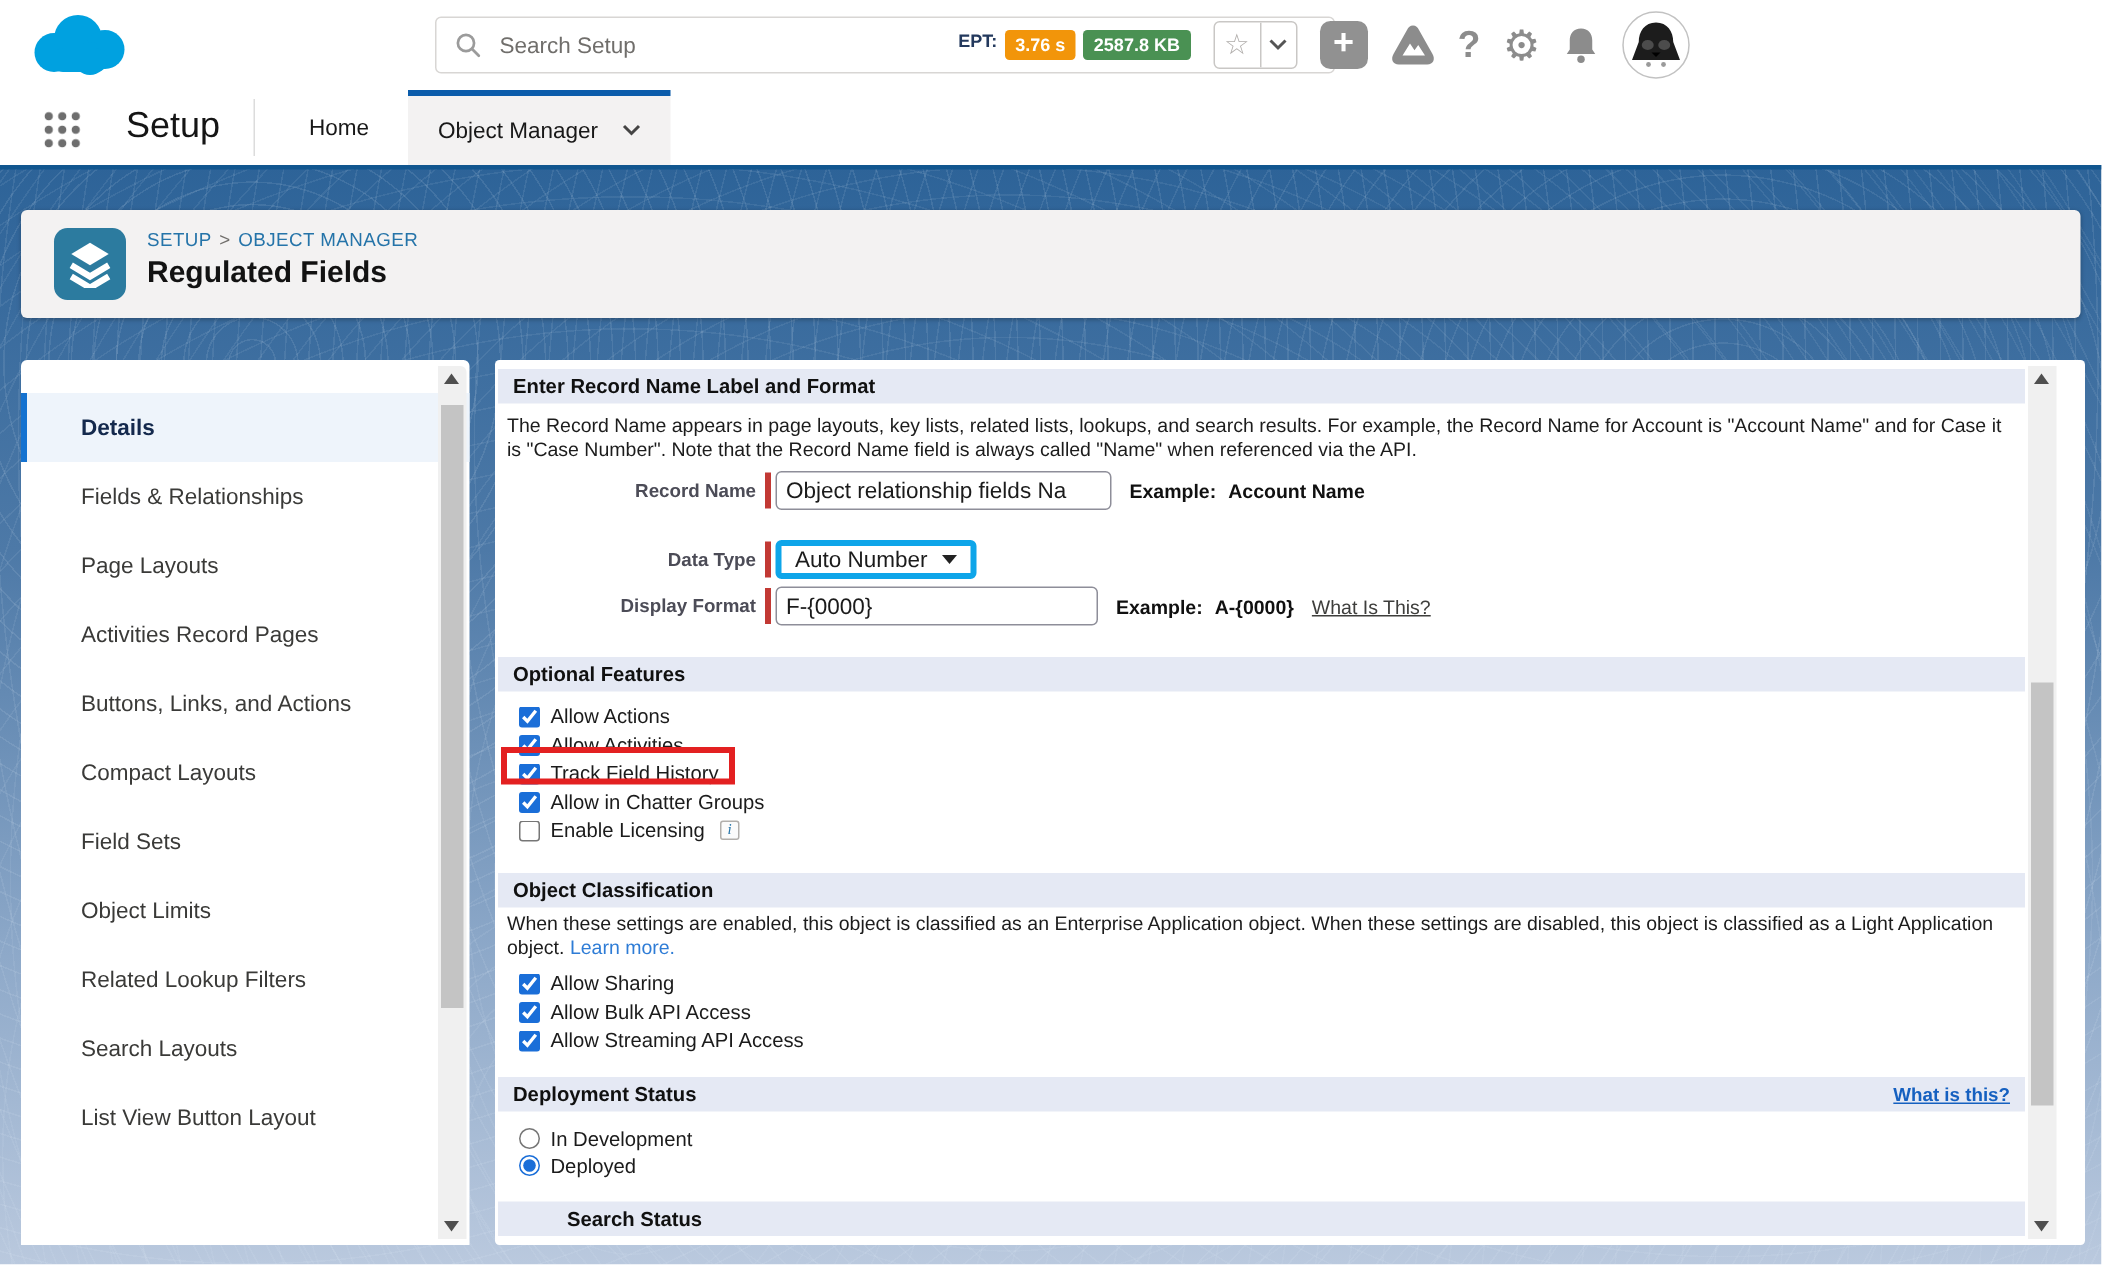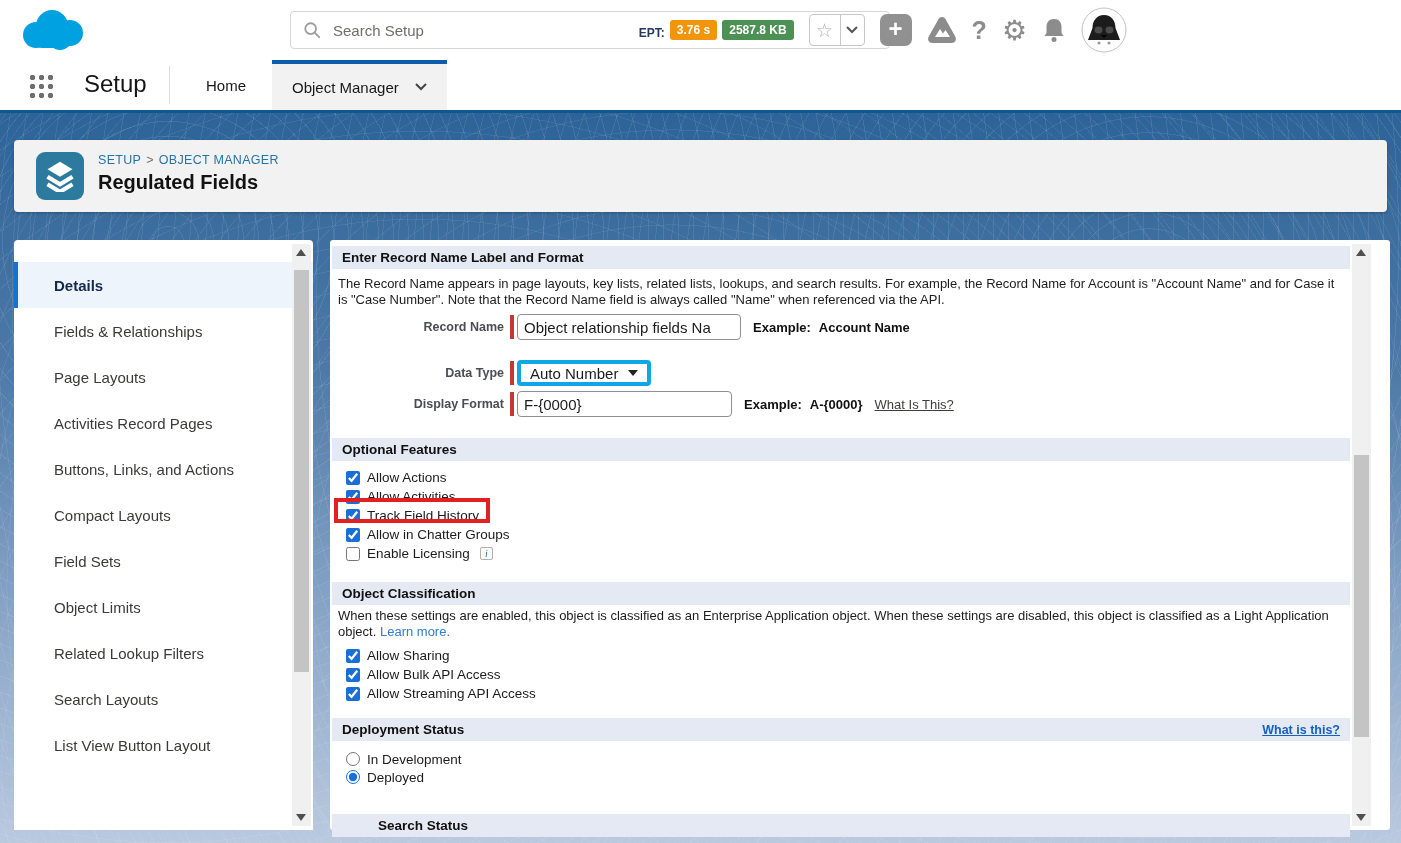--- a/index.html
+++ b/index.html
@@ -10,21 +10,21 @@
   
   .header { position:absolute; top:0; left:0; width:1143px; height:60px; background:#fff; z-index:10; }
   .logo { position:absolute; left:16px; top:6px; width:76px; height:48px; cursor:pointer; }
   .search-box { position:absolute; left:290px; top:11px; width:600px; height:38px; background:#fff;
     border:1px solid #d8d6d4; border-radius:4px; display:flex; align-items:center; padding:0 12px; }
   .search-box input { border:none; outline:none; flex:1; font-size:15px; color:#3e3e3c; font-family:inherit; background:transparent; }
   .search-box input::placeholder { color:#706e6b; }
   .search-icon { width:18px; height:18px; margin-right:12px; flex:0 0 auto; }
 
   .hdr-right { position:absolute; right:16px; top:0; height:60px; display:flex; align-items:center; gap:15px; }
-  .ept-group { display:flex; align-items:flex-end; gap:5px;margin-left:28px; }
+  .ept-group { display:flex; align-items:flex-start; gap:5px;margin-left:28px; }
   .ept-label { font-size:12px; font-weight:bold; color:#23395d; }
   .badge { font-size:12px; font-weight:bold; color:#fff; padding:3px 7px; border-radius:3px; white-space:nowrap; }
   .badge.time { background:#f2950a; }
   .badge.size { background:#4a9153; }
   .star-split { display:flex; height:32px; border:1px solid #c9c7c5; border-radius:4px; overflow:hidden; background:#fff; }
   .star-seg { width:30px; display:flex; align-items:center; justify-content:center; font-size:19px; color:#b0adab; cursor:pointer; }
   .star-dd { width:24px; display:flex; align-items:center; justify-content:center; border-left:1px solid #c9c7c5; cursor:pointer; }
   .plus-tile { width:32px; height:32px; background:#919191; border-radius:7px; color:#fff; font-size:24px;
     line-height:30px; text-align:center; cursor:pointer; font-weight:bold; }
   .hicon { color:#8c8c8c; cursor:pointer; display:flex; align-items:center; justify-content:center; }
@@ -347,21 +347,21 @@
     <div class="radio-row">
       <input type="radio" name="deploy" style="">
       <span>In Development</span>
     </div>
     <div class="radio-row">
       <input type="radio" name="deploy" checked="checked" style="">
       <span>Deployed</span>
     </div>
   </div>
 
-  <div class="sec-bar" style="top:574px;padding-left:46px;">
+  <div class="sec-bar" style="top:561px;padding-left:46px;">
     <span>Search Status</span>
   </div>
 
   <div class="vscroll main-scroll">
     <div class="vs-arrow up"></div>
     <div class="vs-thumb" style="top:211px;height:282px;"></div>
     <div class="vs-arrow down"></div>
   </div>
 </div>
 

